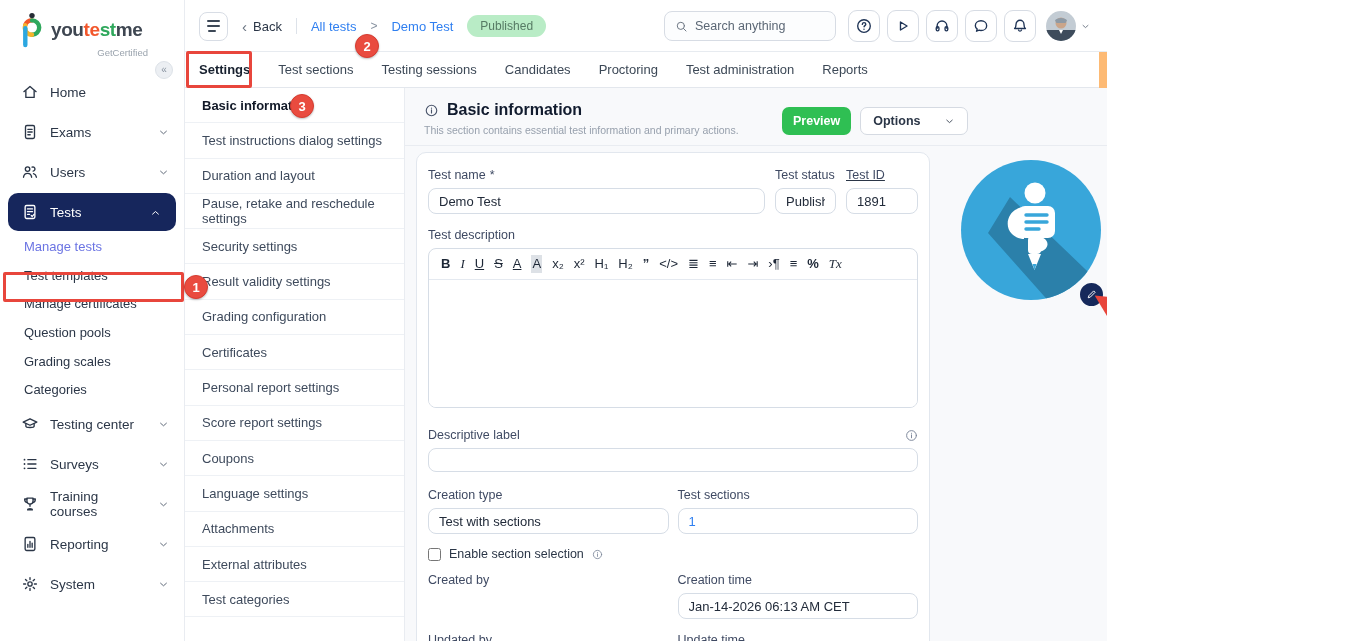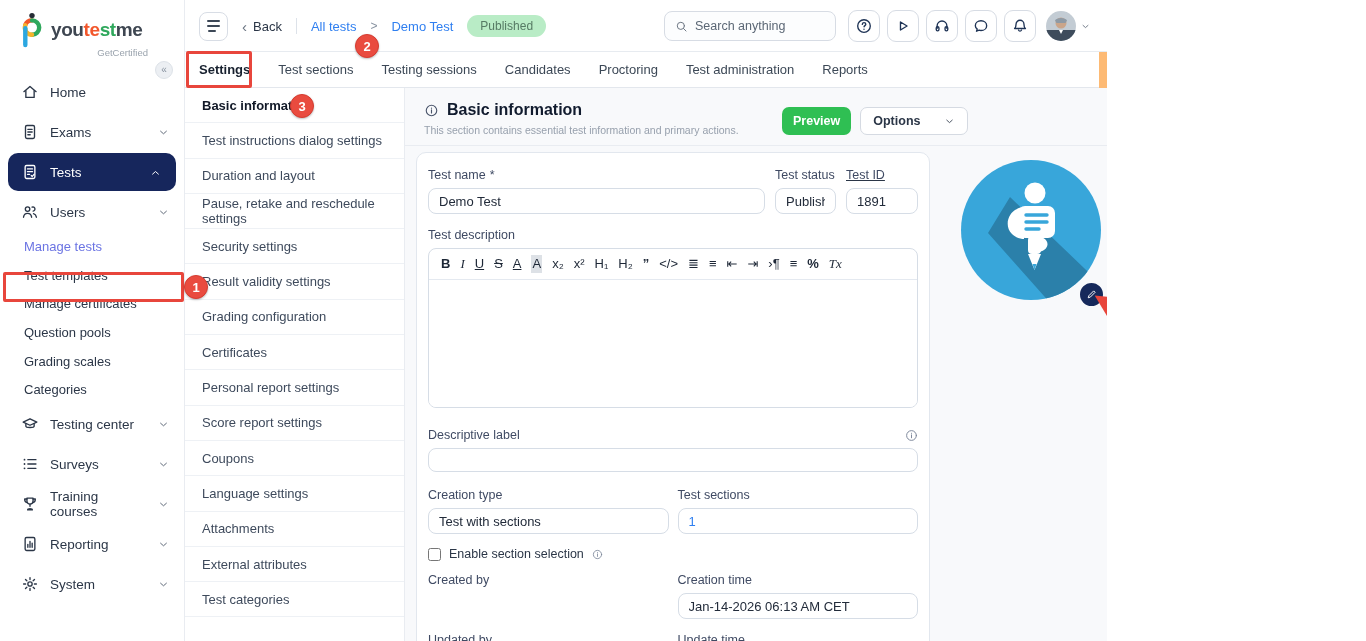--- a/index.html
+++ b/index.html
@@ -158,48 +158,48 @@
               </svg>
             </span>
             <span class="nav-label">Exams</span>
             <span class="nav-chevron">
               <svg viewBox="0 0 20 20">
                 <path d="M5.5 8l4.5 4 4.5-4" class="st"></path>
               </svg>
             </span>
           </div>
 
+          <div class="nav-item">
+            <span class="nav-icon">
+              <svg viewBox="0 0 20 20">
+                <circle cx="7.3" cy="6.8" r="2.5" class="st"></circle>
+                <path d="M2.8 15.8c.4-2.7 2.2-4.2 4.5-4.2s4.1 1.5 4.5 4.2" class="st"></path>
+                <path d="M12.3 4.6a2.3 2.3 0 1 1 1.2 4.4M13.9 11.9c1.7.5 2.9 1.8 3.2 3.9" class="st"></path>
+              </svg>
+            </span>
+            <span class="nav-label">Users</span>
+            <span class="nav-chevron">
+              <svg viewBox="0 0 20 20">
+                <path d="M5.5 8l4.5 4 4.5-4" class="st"></path>
+              </svg>
+            </span>
+          </div>
+
           <div class="nav-item active">
             <span class="nav-icon">
               <svg viewBox="0 0 20 20">
                 <rect x="4.6" y="2.8" width="10.8" height="14.4" rx="1.6" class="st"></rect>
                 <path d="M7.2 6.6h5.6M7.2 9.6h5.6M7.2 12.6h2.4" class="st"></path>
                 <path d="M11.4 13.8l1.1 1.1 2-2.3" class="st"></path>
               </svg>
             </span>
             <span class="nav-label">Tests</span>
             <span class="nav-chevron">
               <svg viewBox="0 0 20 20">
                 <path d="M5.5 12.5l4.5-4 4.5 4" class="st"></path>
-              </svg>
-            </span>
-          </div>
-
-          <div class="nav-item">
-            <span class="nav-icon">
-              <svg viewBox="0 0 20 20">
-                <circle cx="7.3" cy="6.8" r="2.5" class="st"></circle>
-                <path d="M2.8 15.8c.4-2.7 2.2-4.2 4.5-4.2s4.1 1.5 4.5 4.2" class="st"></path>
-                <path d="M12.3 4.6a2.3 2.3 0 1 1 1.2 4.4M13.9 11.9c1.7.5 2.9 1.8 3.2 3.9" class="st"></path>
-              </svg>
-            </span>
-            <span class="nav-label">Users</span>
-            <span class="nav-chevron">
-              <svg viewBox="0 0 20 20">
-                <path d="M5.5 8l4.5 4 4.5-4" class="st"></path>
               </svg>
             </span>
           </div>
         </div>
       <div class="subnav">
 
 
           <div class="subnav-item active">
             <span>Manage tests</span>
           </div>

